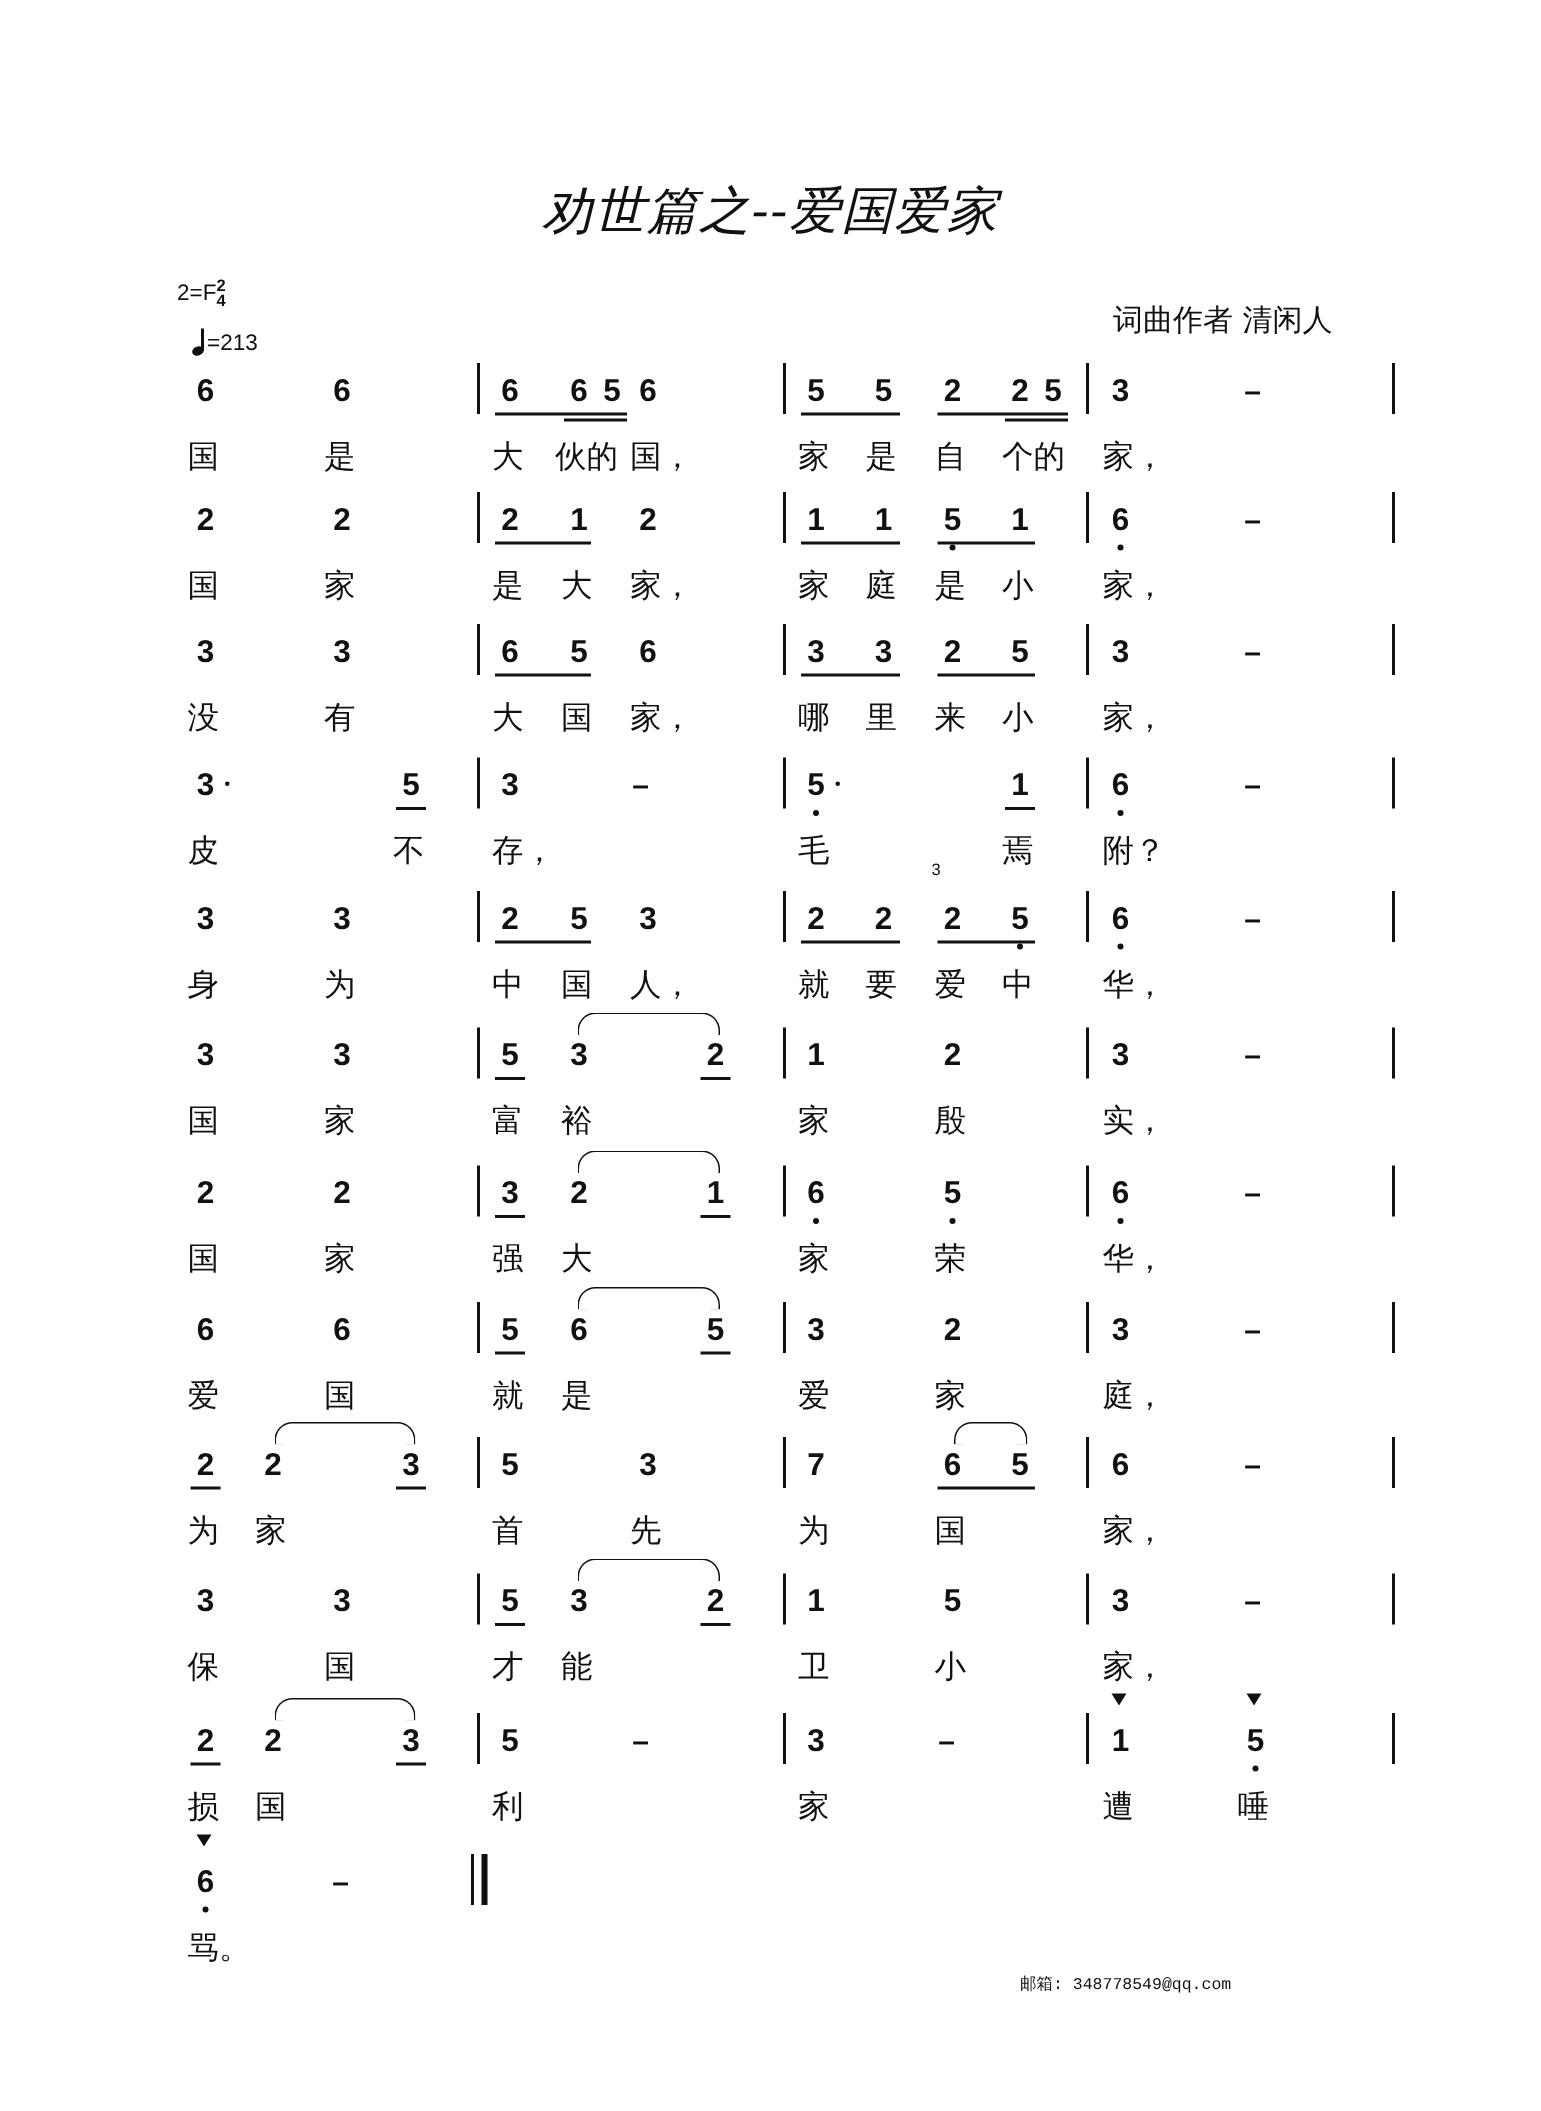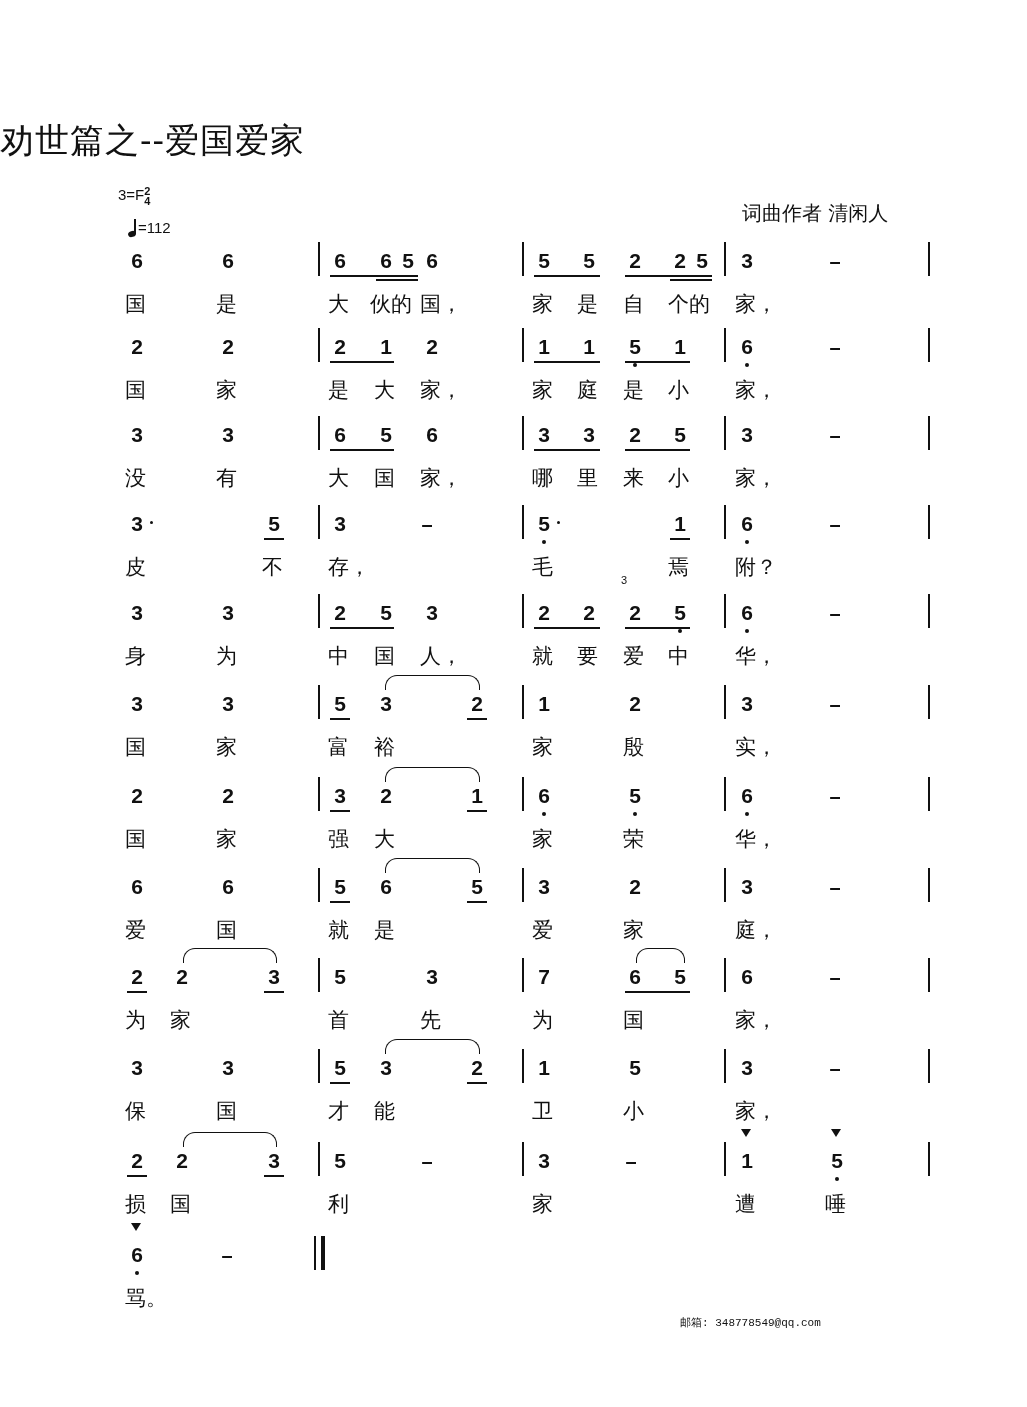--- a/index.html
+++ b/index.html
@@ -1,18 +1,18 @@
 <!DOCTYPE html>
 <html><head>
 <meta charset="utf-8">
 <style>
   html, body { margin:0; padding:0; background:#ffffff; }
   body { width:1027px; height:1407px; position:relative; overflow:hidden; color:#111; }
-  .title { position:absolute; left:0; width:1027px; top:118px; 
-           font-family:"DejaVu Serif", serif; font-size:34px; letter-spacing:1px; }
+  .title { position:absolute; left:0; width:1027px; top:118px; text-align:center;
+           font-family:"DejaVu Serif", serif; font-size:34px; letter-spacing:1px;font-style:italic; }
   .key { position:absolute; left:118px; top:186px; font-family:"Liberation Sans", sans-serif; font-size:15px; }
   .key .frac { display:inline-block; vertical-align:middle; text-align:center; font-size:11px; line-height:10px; font-weight:bold; }
   .key .frac span { display:block; }
   .tempo { position:absolute; left:128px; top:219px; font-family:"Liberation Sans", sans-serif; font-size:15px; }
   .tempo .note-glyph { display:inline-block; position:relative; width:10px; height:18px; vertical-align:-4px; }
   .tempo .note-glyph::before { content:""; position:absolute; left:6px; top:0; width:1.5px; height:15px; background:#111; }
   .tempo .note-glyph::after { content:""; position:absolute; left:0; top:12px; width:8px; height:6px; border-radius:50%; background:#111; transform:rotate(-20deg); }
   .author { position:absolute; left:742px; top:200px; font-family:"DejaVu Serif", serif; font-size:20px; }
   .email { position:absolute; left:680px; top:1315px; font-family:"Liberation Mono", monospace; font-size:11px; }
 
@@ -26,22 +26,22 @@
   .bar { position:absolute; width:2px; height:34px; background:#111; }
   .dbar { position:absolute; width:5px; height:34px; border-left:2px solid #111; border-right:4px solid #111; box-sizing:content-box; }
   .ly { position:absolute; font-family:"DejaVu Serif", serif; font-size:21px; line-height:24px; white-space:nowrap; }
   .slur { position:absolute; height:14px; border:1.5px solid #111; border-bottom:none; border-radius:12px 12px 0 0; }
   .tuplet { position:absolute; font-family:"Liberation Sans", sans-serif; font-size:11px; }
 </style>
 </head>
 <body>
 
 <div class="title">劝世篇之--爱国爱家</div>
-<div class="key"><span>3=F</span><span class="frac"><span>2</span><span>4</span></span></div>
-<div class="tempo"><span class="note-glyph"></span><span>=112</span></div>
+<div class="key"><span>2=F</span><span class="frac"><span>2</span><span>4</span></span></div>
+<div class="tempo"><span class="note-glyph"></span><span>=213</span></div>
 <div class="author">词曲作者 清闲人</div>
 
 <div id="score">
     <div class="n" style="left: 129px; top: 250px;">6</div>
     <div class="n" style="left: 220px; top: 250px;">6</div>
     <div class="n" style="left: 332px; top: 250px;">6</div>
     <div class="n" style="left: 378px; top: 250px;">6</div>
     <div class="n" style="left: 400px; top: 250px;">5</div>
     <div class="n" style="left: 424px; top: 250px;">6</div>
     <div class="n" style="left: 536px; top: 250px;">5</div>

